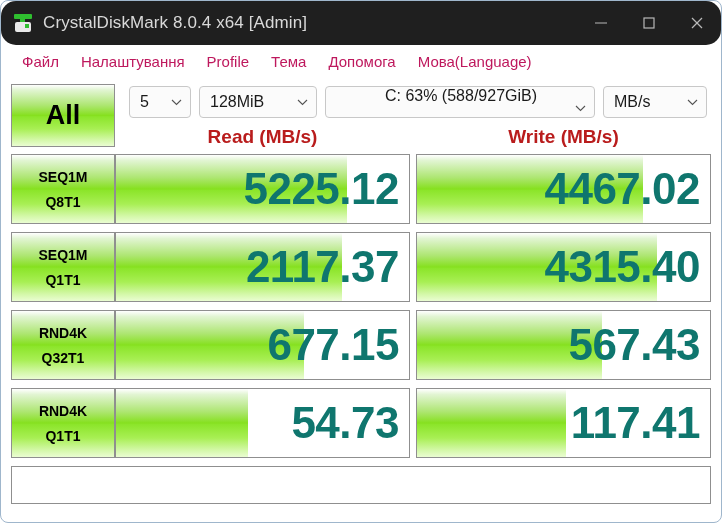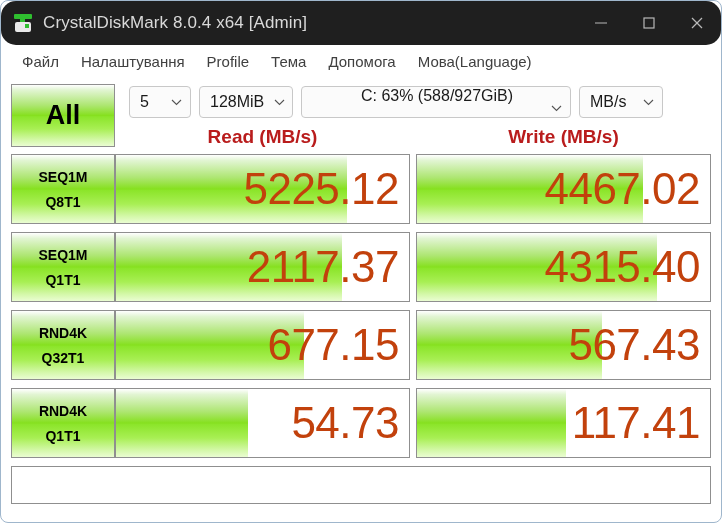--- a/index.html
+++ b/index.html
@@ -95,21 +95,21 @@
   .menubar {
     height: 33px;
     background: #ffffff;
     display: flex;
     align-items: center;
     padding-left: 10px;
     box-sizing: border-box;
   }
   .menu-item {
     font-size: 15px;
-    color: #404040;
+    color: #be185d;
     padding: 0 11px;
     white-space: nowrap;
   }
 
   
   .content {
     padding: 6px 10px 0 10px;
     box-sizing: border-box;
   }
 
@@ -144,23 +144,23 @@
   }
   .combo .val { white-space: nowrap; }
   .combo .chev {
     margin-left: auto;
     padding-left: 10px;
     color: #555;
     display: flex;
     align-items: center;
   }
   .combo-count { width: 62px; }
-  .combo-size  { width: 94px; }
+  .combo-size  { width: 118px; }
   .combo-drive { width: 270px; flex-direction: column; }
-  .combo-unit  { width: 84px; justify-content: space-between; }
+  .combo-unit  { width: 104px; justify-content: space-between; }
 
   
   .green-grad {
     background: linear-gradient(to bottom,
       #ffffff 0%,
       #e2f5d3 8%,
       #aee673 33%,
       #86e01f 50%,
       #8ce52a 52%,
       #a8ef54 72%,
@@ -232,22 +232,22 @@
     justify-content: flex-end;
   }
   .score-fill {
     position: absolute;
     left: 0; top: 0; bottom: 0;
   }
   .score-value {
     position: relative;
     z-index: 2;
     font-size: 44px;
-    font-weight: normal;
-    color: #c2410c;
+    font-weight: bold;
+    color: #0f766e;
     padding-right: 10px;
     letter-spacing: -0.5px;
     line-height: 1;
   }
 
   
   .comment-box {
     margin: 2px 0 0 0;
     height: 38px;
     border: 1px solid #8f8f8f;

